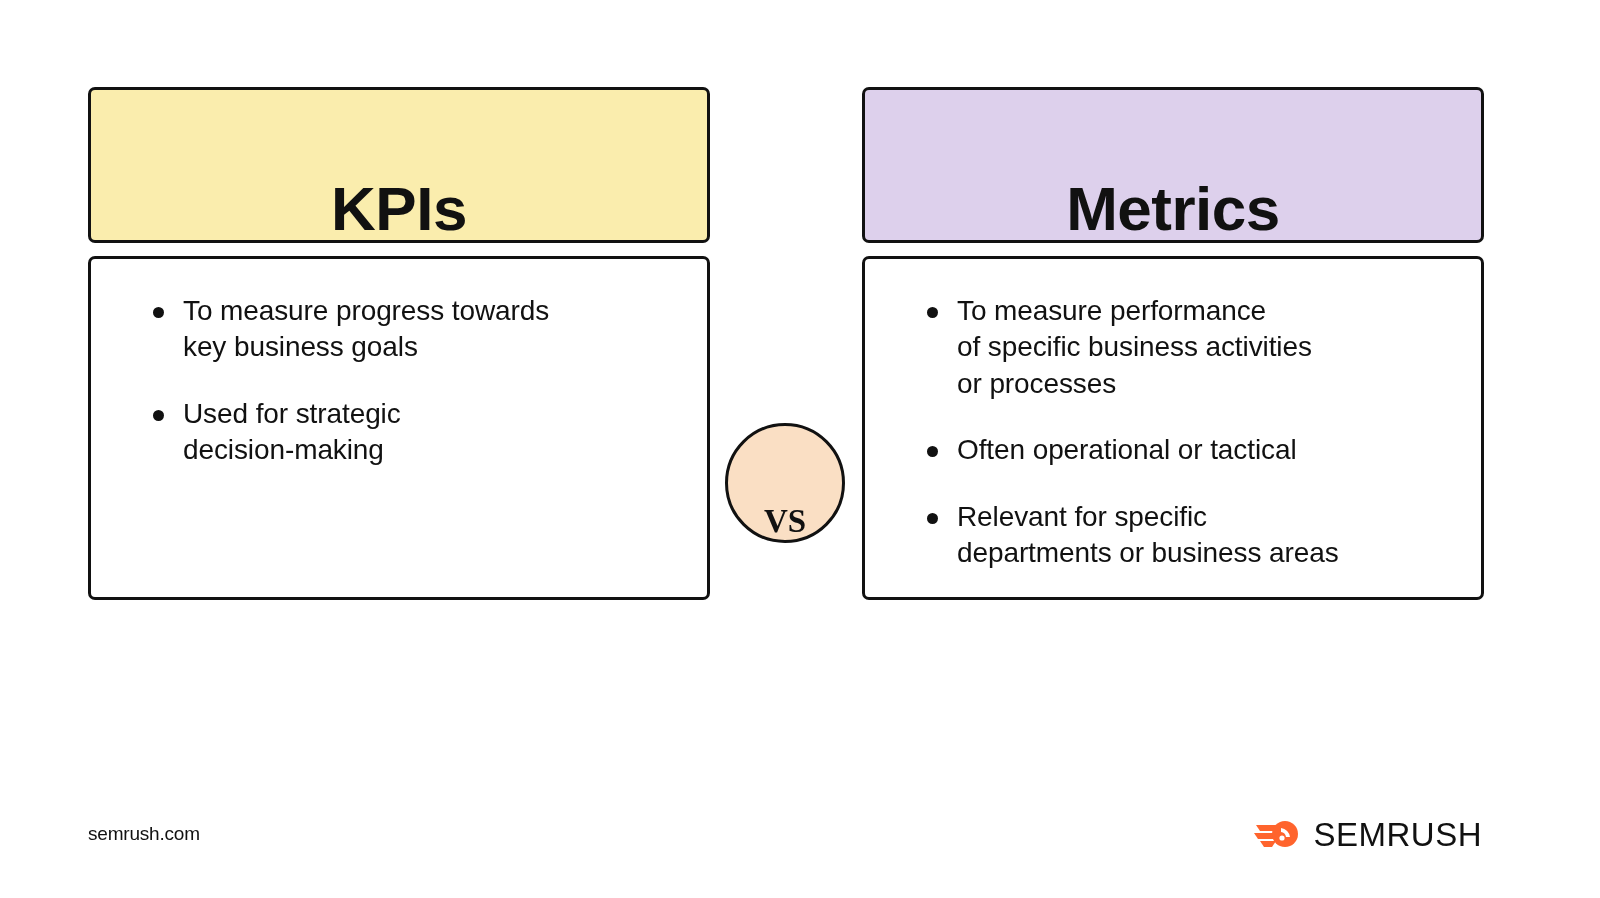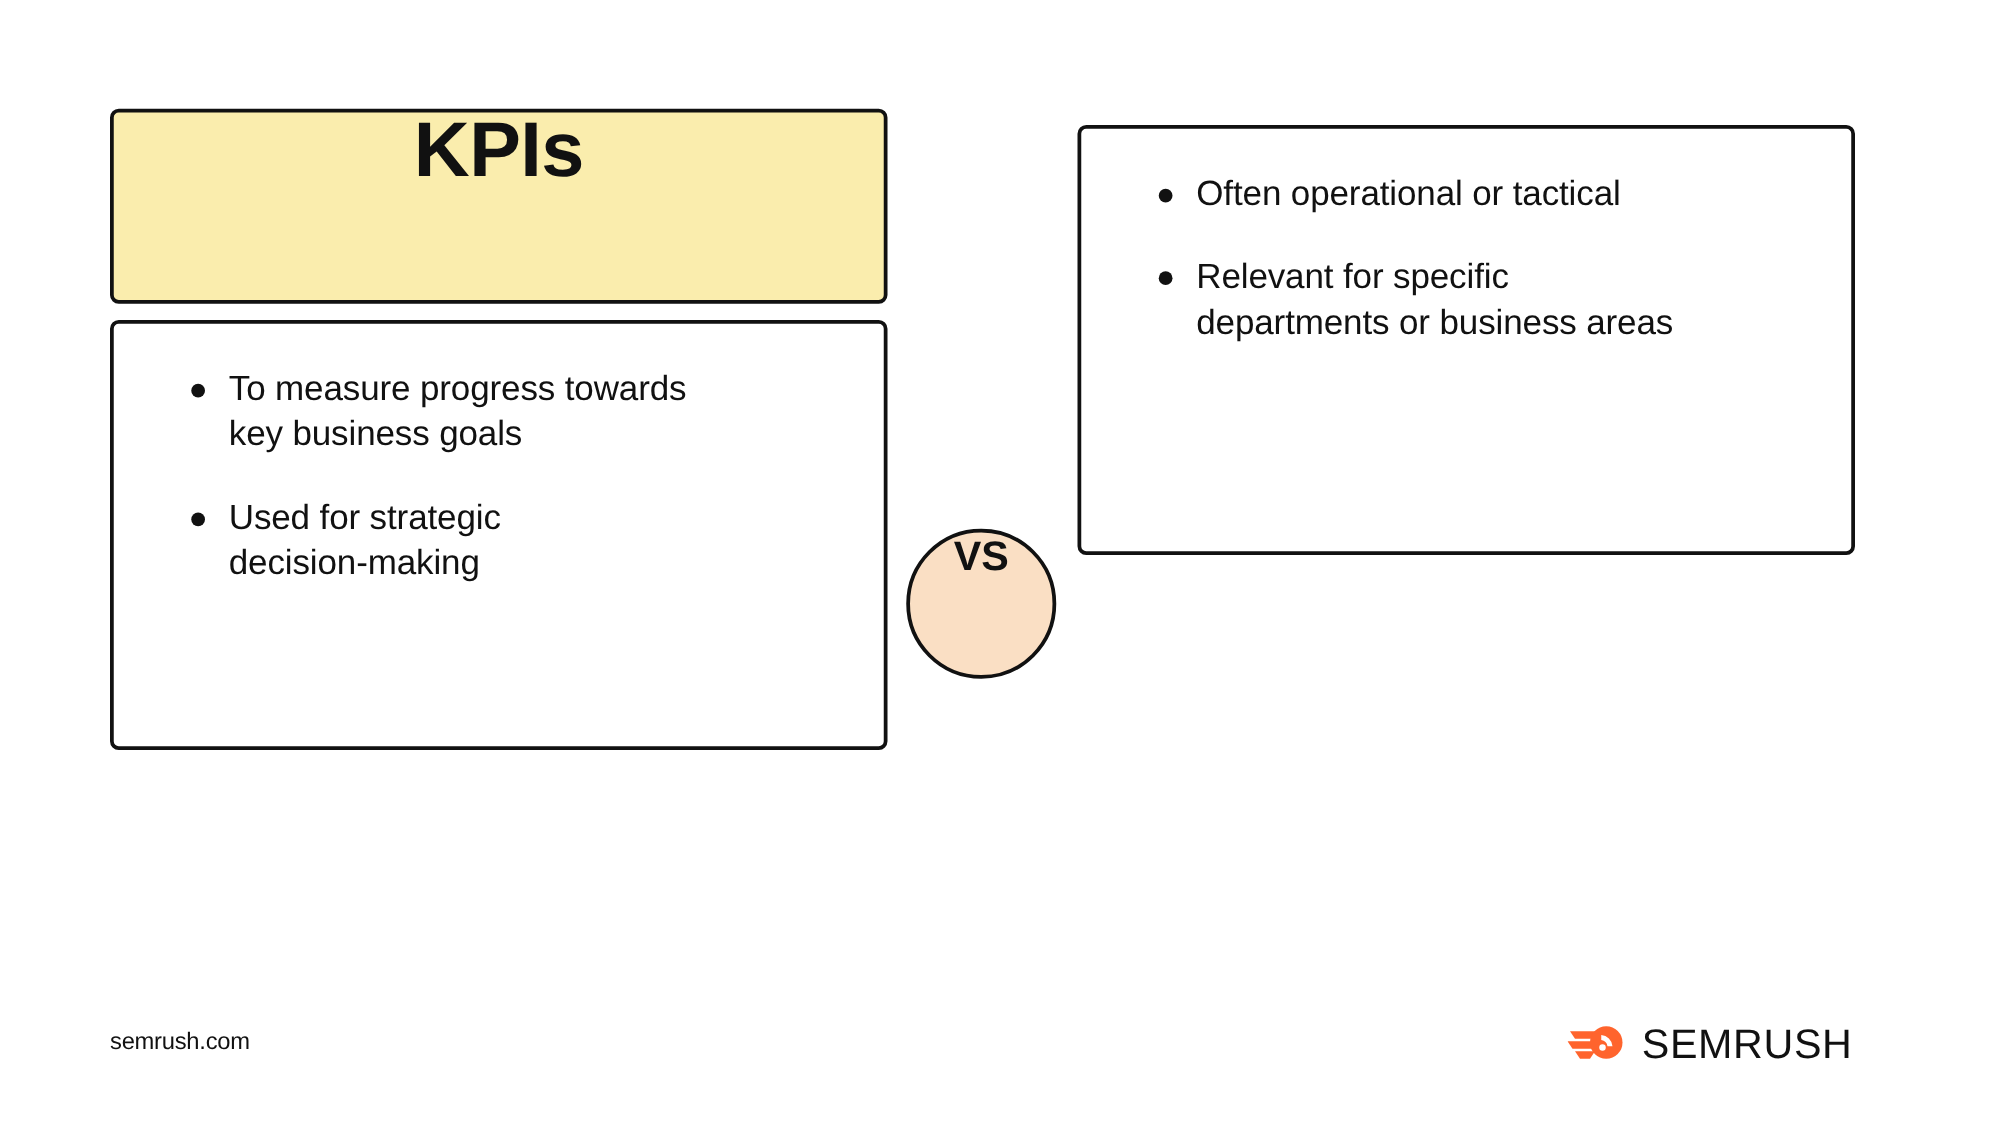--- a/index.html
+++ b/index.html
@@ -27,21 +27,21 @@
     width: 622px;
   }
   .column--kpis    { left: 88px; top: 87px; }
   .column--metrics { left: 862px; top: 87px; }
 
   .column-header {
     height: 156px;
     border: 3px solid #111111;
     border-radius: 7px;
     display: flex;
-    align-items: flex-start;
+    align-items: flex-end;
     justify-content: center;
   }
 
   .column-title {
     font-size: 62px;
     font-weight: 700;
     letter-spacing: -0.5px;
     line-height: 1;
     color: #111111;
   }
@@ -85,22 +85,23 @@
   
   .vs-badge {
     position: absolute;
     left: 725px;
     top: 423px;
     width: 120px;
     height: 120px;
     border-radius: 50%;
     border: 3px solid #111111;
     display: flex;
-    align-items: flex-start;
+    align-items: flex-end;
     justify-content: center;
+    font-family: Liberation Serif, serif;
   }
   .vs-label {
     font-size: 33px;
     font-weight: 700;
     letter-spacing: 0px;
     color: #111111;
   }
 
   
   .footer-domain {
@@ -147,22 +148,28 @@
 decision-making</li>
       </ul>
     </div>
   </div>
 
   <div class="vs-badge" id="vs-badge" style="background: rgb(250, 223, 196);">
     <span class="vs-label">VS</span>
   </div>
 
   <div class="column column--metrics">
+    <div class="column-header" id="header-metrics" style="background: rgb(221, 208, 236);">
+      <span class="column-title">Metrics</span>
+    </div>
     <div class="column-body">
       <ul class="bullet-list">
+        <li class="bullet-item">To measure performance
+of specific business activities
+or processes</li>
         <li class="bullet-item">Often operational or tactical</li>
         <li class="bullet-item">Relevant for specific
 departments or business areas</li>
       </ul>
     </div>
   </div>
 
   <div class="footer-domain">semrush.com</div>
 
   <div class="brand-logo">

